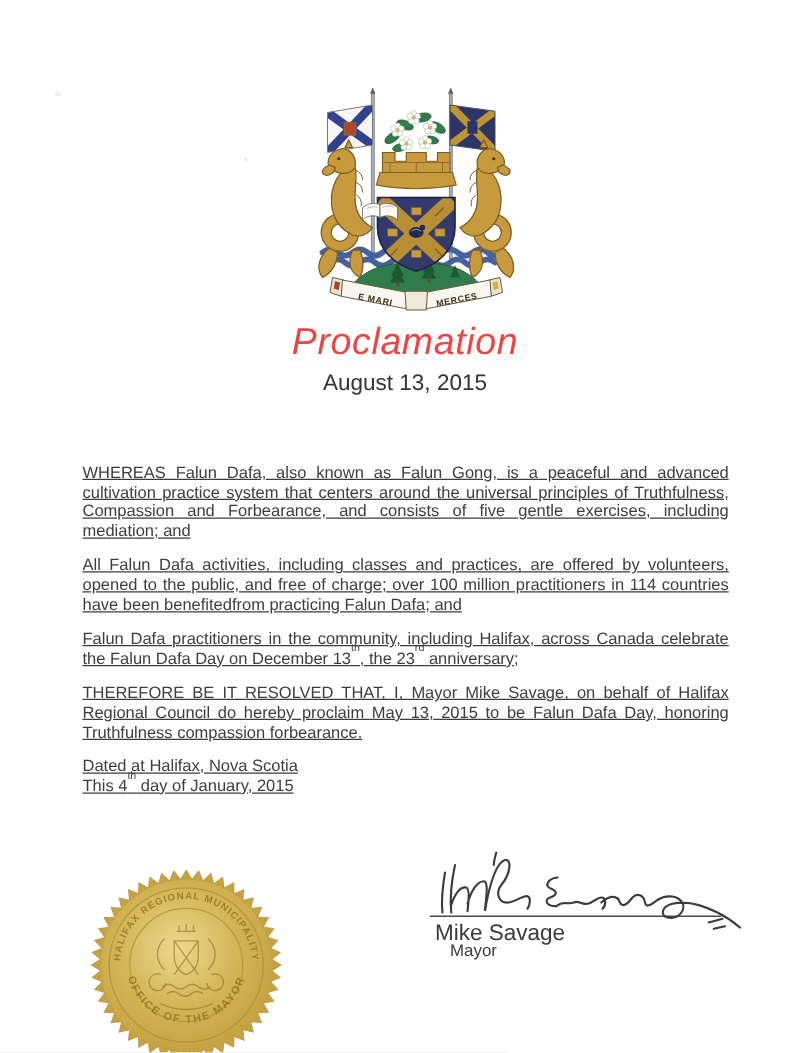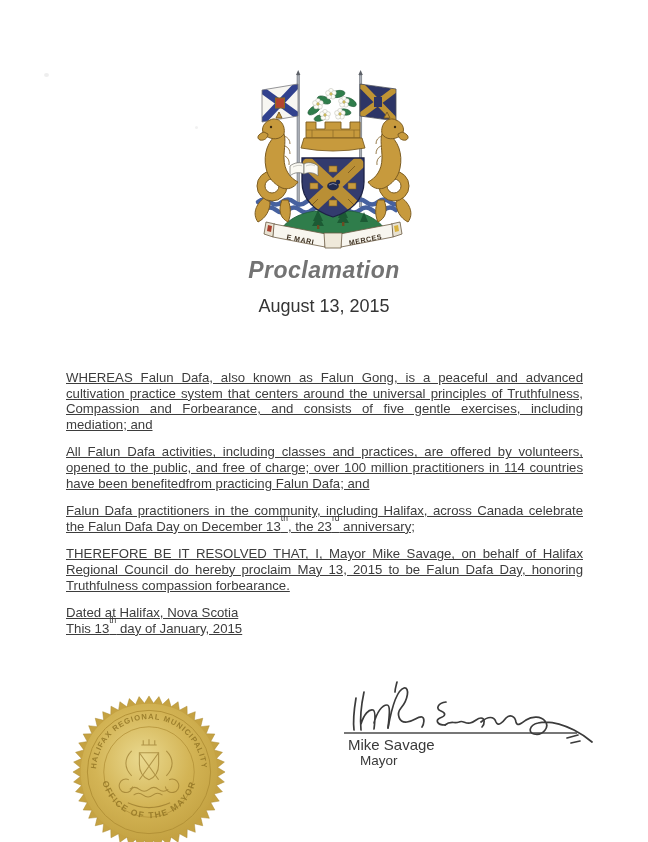--- a/index.html
+++ b/index.html
@@ -6,36 +6,36 @@
   .page{
     position:relative;width:648px;height:842px;margin:0 auto;
     background:#ffffff;overflow:hidden;
     font-family:"Liberation Sans","DejaVu Sans",sans-serif;
     color:#3b3b3b;
   }
   .speck{position:absolute;border-radius:50%;background:#8a8a8a;}
   .crest{position:absolute;left:248px;top:70px;width:170px;height:185px;}
   .title{
     position:absolute;left:0;top:257px;width:100%;text-align:center;
-    font-size:23px;font-weight:bold;font-style:italic;color:#737373;
+    font-size:30px;font-weight:normal;font-style:italic;color:#ef4444;
     letter-spacing:.5px;
   }
   .subtitle{
     position:absolute;left:0;top:296px;width:100%;text-align:center;
     font-size:18px;line-height:21px;color:#343434;
   }
   .body-text{
     position:absolute;left:66px;top:370px;width:517px;
     font-size:13.2px;line-height:15.6px;color:#3d3d3d;text-decoration:underline;
   }
   .body-text p{margin:0 0 12px 0;text-align:justify;}
   .dated{margin:0;text-align:left;}
   sup.ss{font-size:8.5px;position:relative;top:-4px;line-height:0;}
   .sig-svg{position:absolute;left:342px;top:678px;width:255px;height:70px;}
-  .sig-name{position:absolute;left:348px;top:736px;font-size:15px;color:#3a3a3a;}
+  .sig-name{position:absolute;left:348px;top:736px;font-size:18px;color:#3a3a3a;}
   .sig-role{position:absolute;left:348px;top:753px;font-size:13.5px;color:#3a3a3a;margin-left:12px;}
   .seal{position:absolute;left:72px;top:695px;width:154px;height:154px;}
   svg text{font-family:"Liberation Sans","DejaVu Sans",sans-serif;}
 </style>
 </head>
 <body>
 
 <div class="page">
 
   <div class="speck" style="left:44px;top:73px;width:5px;height:4px;opacity:.15;"></div>
@@ -183,21 +183,21 @@
 
   <div class="subtitle">
     <div>August 13, 2015</div>
   </div>
 
   <div class="body-text">
     <p>WHEREAS Falun Dafa, also known as Falun Gong, is a peaceful and advanced cultivation practice system that centers around the universal principles of Truthfulness, Compassion and Forbearance, and consists of five gentle exercises, including mediation; and</p>
     <p>All Falun Dafa activities, including classes and practices, are offered by volunteers, opened to the public, and free of charge; over 100 million practitioners in 114 countries have been benefitedfrom practicing Falun Dafa; and</p>
     <p><span>Falun Dafa practitioners in the community, including Halifax, across Canada celebrate the Falun Dafa Day on December 13</span><sup class="ss">th</sup><span>, the 23</span><sup class="ss">rd</sup><span> anniversary;</span></p>
     <p>THEREFORE BE IT RESOLVED THAT, I, Mayor Mike Savage, on behalf of Halifax Regional Council do hereby proclaim May 13, 2015 to be Falun Dafa Day, honoring Truthfulness compassion forbearance.</p>
-    <p class="dated"><span>Dated at Halifax, Nova Scotia</span><br><span>This 13</span><sup class="ss">th</sup><span> day of January, 2015</span></p>
+    <p class="dated"><span>Dated at Halifax, Nova Scotia</span><br><span>This 4</span><sup class="ss">th</sup><span> day of January, 2015</span></p>
   </div>
 
   <svg class="sig-svg" viewBox="0 0 255 70" aria-hidden="true">
     <line x1="2" y1="55" x2="235" y2="55" stroke="#4a4a4a" stroke-width="1.3"></line>
     <g fill="none" stroke="#3b3b3b" stroke-width="1.7" stroke-linecap="round">
       <path d="M55,4 C54,8 53,11 53,14"></path>
       <path d="M14,20 C12,32 11,44 12,52 M22,14 C19,28 18,42 19,52 M19,46 C22,36 27,31 31,32 C34,33 33,43 32,51 M32,45 C35,34 40,27 45,27 C49,27 47,40 46,50"></path>
       <path d="M46,50 C50,28 55,12 62,10 C68,9 66,22 59,30 C54,36 57,45 65,44 C72,43 76,38 80,39 C83,40 82,46 80,49"></path>
       <path d="M104,24 C96,25 93,31 99,33 C104,35 104,38 98,40 C93,42 95,47 103,47"></path>
       <path d="M103,47 C109,42 112,46 117,44 C121,42 123,46 128,45 C133,44 135,40 139,40 C143,40 143,46 140,49"></path>

